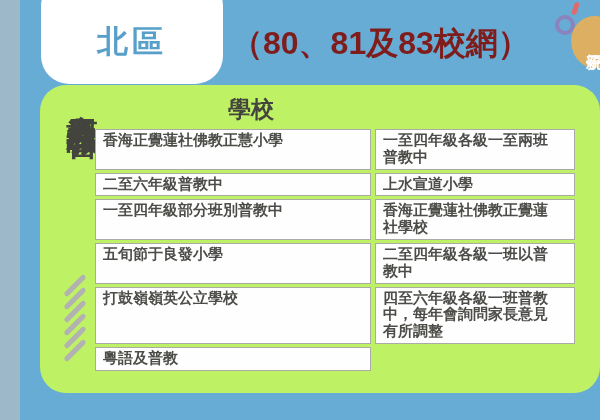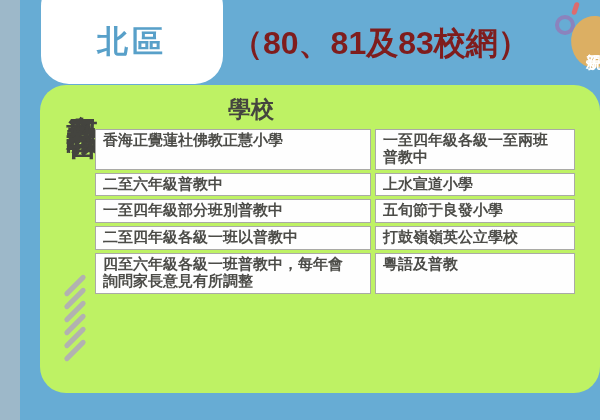--- a/index.html
+++ b/index.html
@@ -143,20 +143,21 @@
       </div>
       <div class="tgrid">
         <div class="cell school">香海正覺蓮社佛教正慧小學</div>
         <div class="cell remark">一至四年級各級一至兩班普教中</div>
 
         <div class="cell school">二至六年級普教中</div>
 
         <div class="cell school">上水宣道小學</div>
         <div class="cell remark">一至四年級部分班別普教中</div>
 
+        <div class="cell school">香海正覺蓮社佛教正覺蓮社學校</div>
 
         <div class="cell school">五旬節于良發小學</div>
         <div class="cell remark">二至四年級各級一班以普教中</div>
 
         <div class="cell school">打鼓嶺嶺英公立學校</div>
         <div class="cell remark">四至六年級各級一班普教中，每年會詢問家長意見有所調整</div>
 
         <div class="cell remark">粵語及普教</div>
       </div>
     </div>

